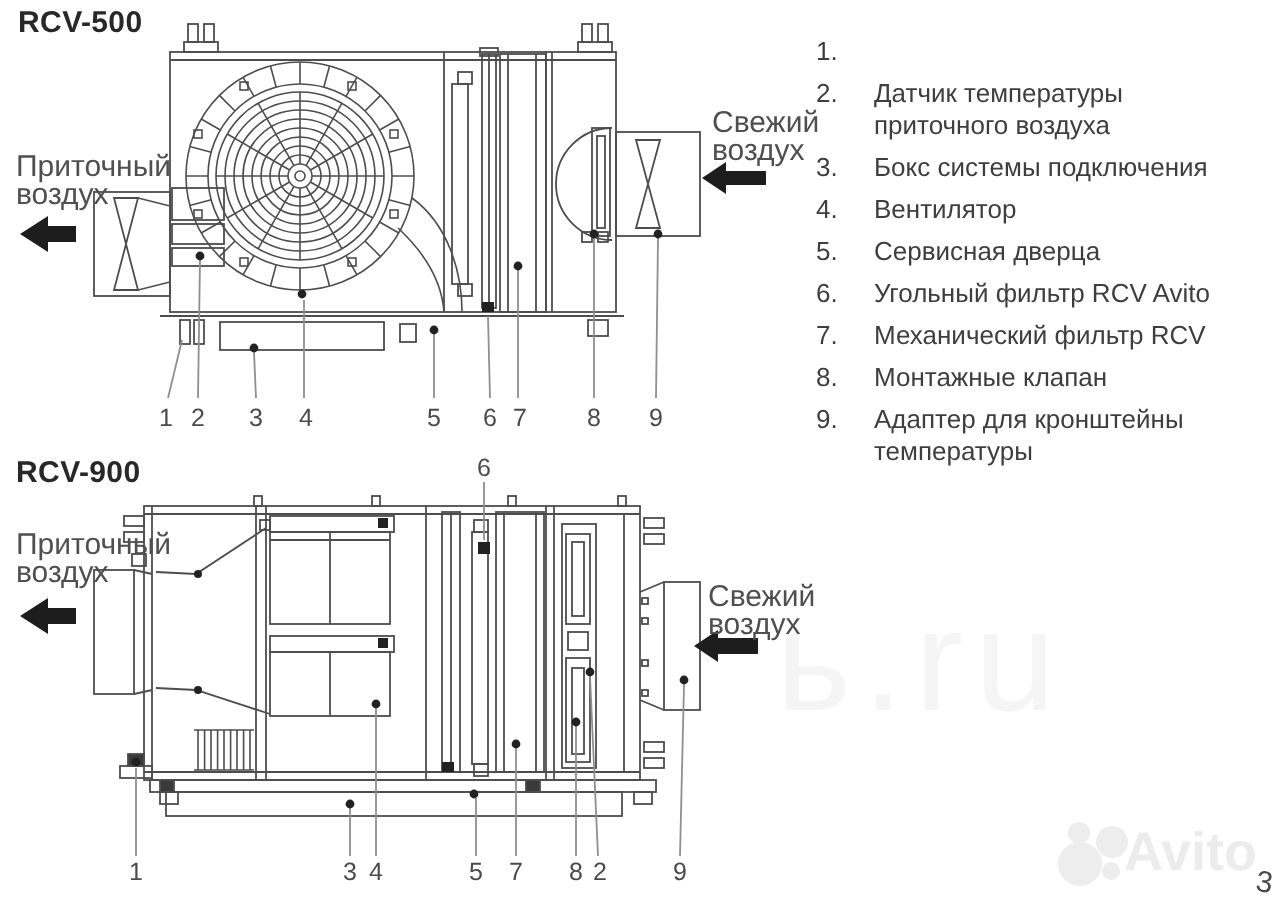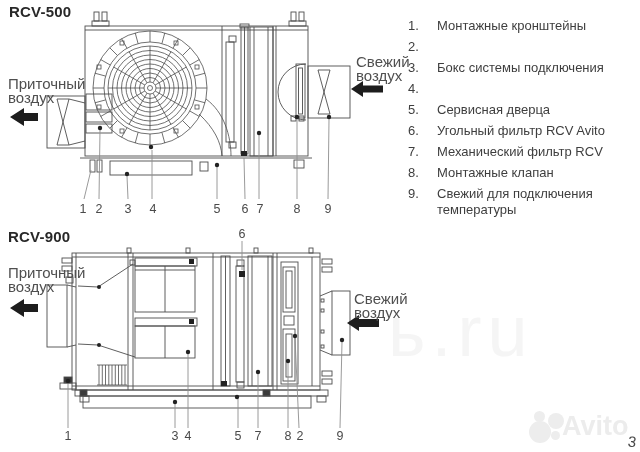--- a/index.html
+++ b/index.html
@@ -299,37 +299,41 @@
   <span class="co" style="left:188px;top:429px">4</span>
   <span class="co" style="left:238px;top:429px">5</span>
   <span class="co" style="left:258px;top:429px">7</span>
   <span class="co" style="left:288px;top:429px">8</span>
   <span class="co" style="left:300px;top:429px">2</span>
   <span class="co" style="left:340px;top:429px">9</span>
 
   <div class="legend">
     <div class="li">
       <div class="ln">1.</div>
-      <div class="lt">
-          <div>Монтажные кронштейны</div>
-          <div></div>
-        </div>
     </div>
     <div class="li">
       <div class="ln">2.</div>
+      <div class="lt">
+          <div>Датчик температуры</div>
+          <div>приточного воздуха</div>
+        </div>
     </div>
     <div class="li">
       <div class="ln">3.</div>
       <div class="lt">
           <div>Бокс системы подключения</div>
           <div></div>
         </div>
     </div>
     <div class="li">
       <div class="ln">4.</div>
+      <div class="lt">
+          <div>Вентилятор</div>
+          <div></div>
+        </div>
     </div>
     <div class="li">
       <div class="ln">5.</div>
       <div class="lt">
           <div>Сервисная дверца</div>
           <div></div>
         </div>
     </div>
     <div class="li">
       <div class="ln">6.</div>
@@ -347,21 +351,21 @@
     </div>
     <div class="li">
       <div class="ln">8.</div>
       <div class="lt">
           <div>Монтажные клапан</div>
         </div>
     </div>
     <div class="li">
       <div class="ln">9.</div>
       <div class="lt">
-          <div>Свежий для подключения</div>
+          <div>Адаптер для кронштейны</div>
           <div>температуры</div>
         </div>
     </div>
   </div>
 
   <div class="wm-site">ь.ru</div>
 
   <div class="avito">
     <span class="c" style="left:29px;top:16px;width:22px;height:22px"></span>
     <span class="c" style="left:34px;top:6px;width:11px;height:11px"></span>

